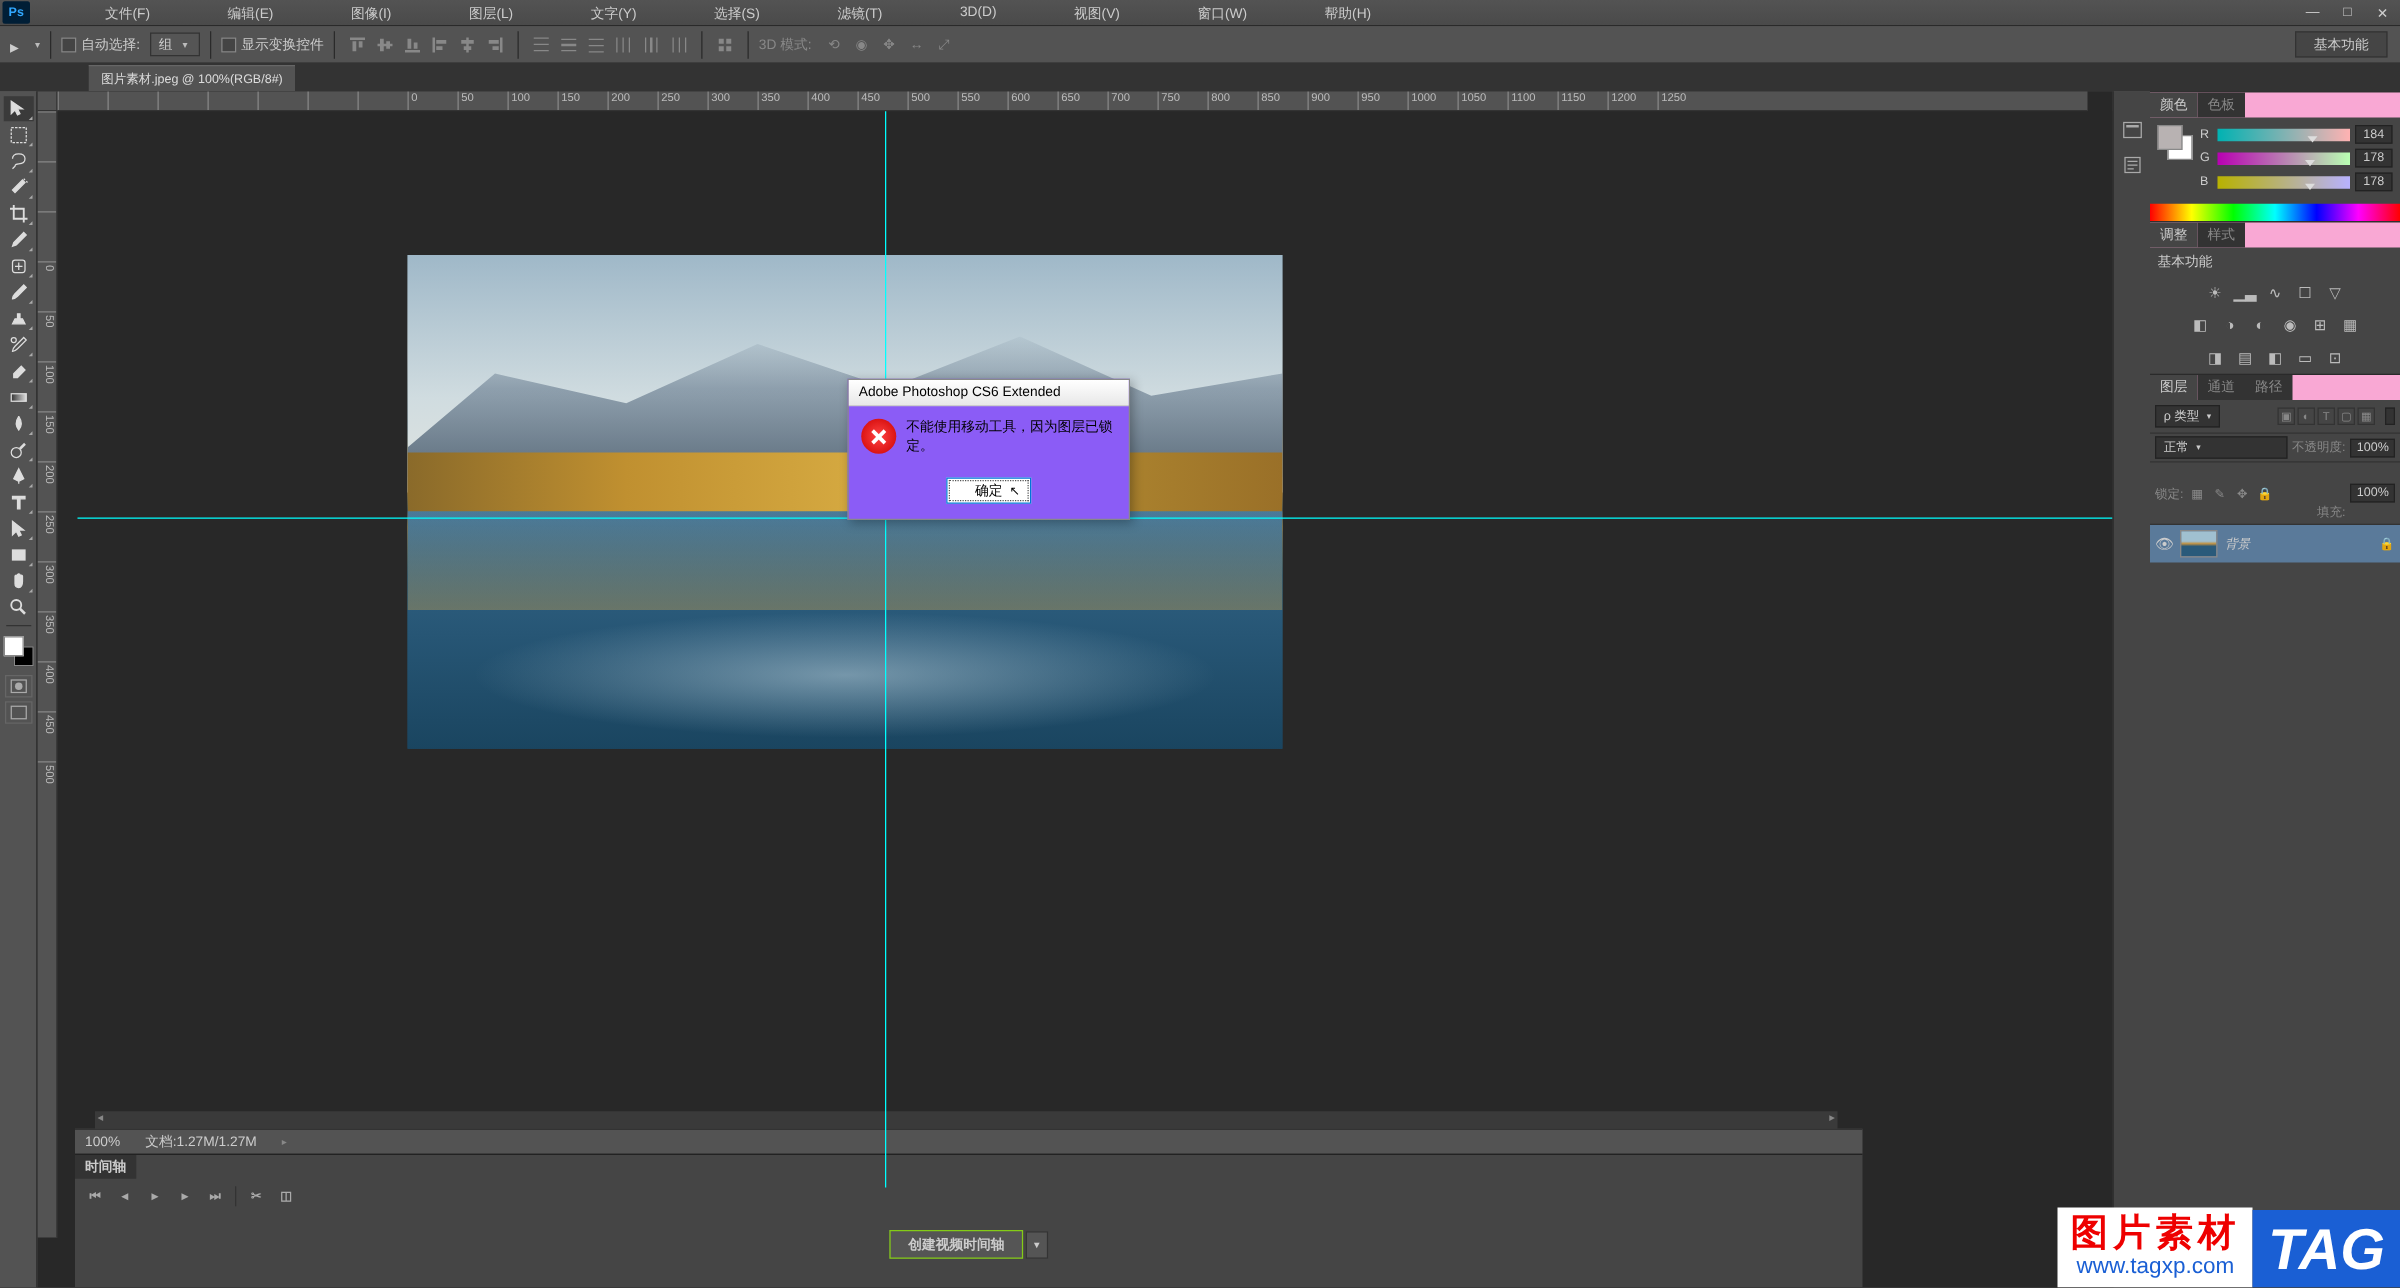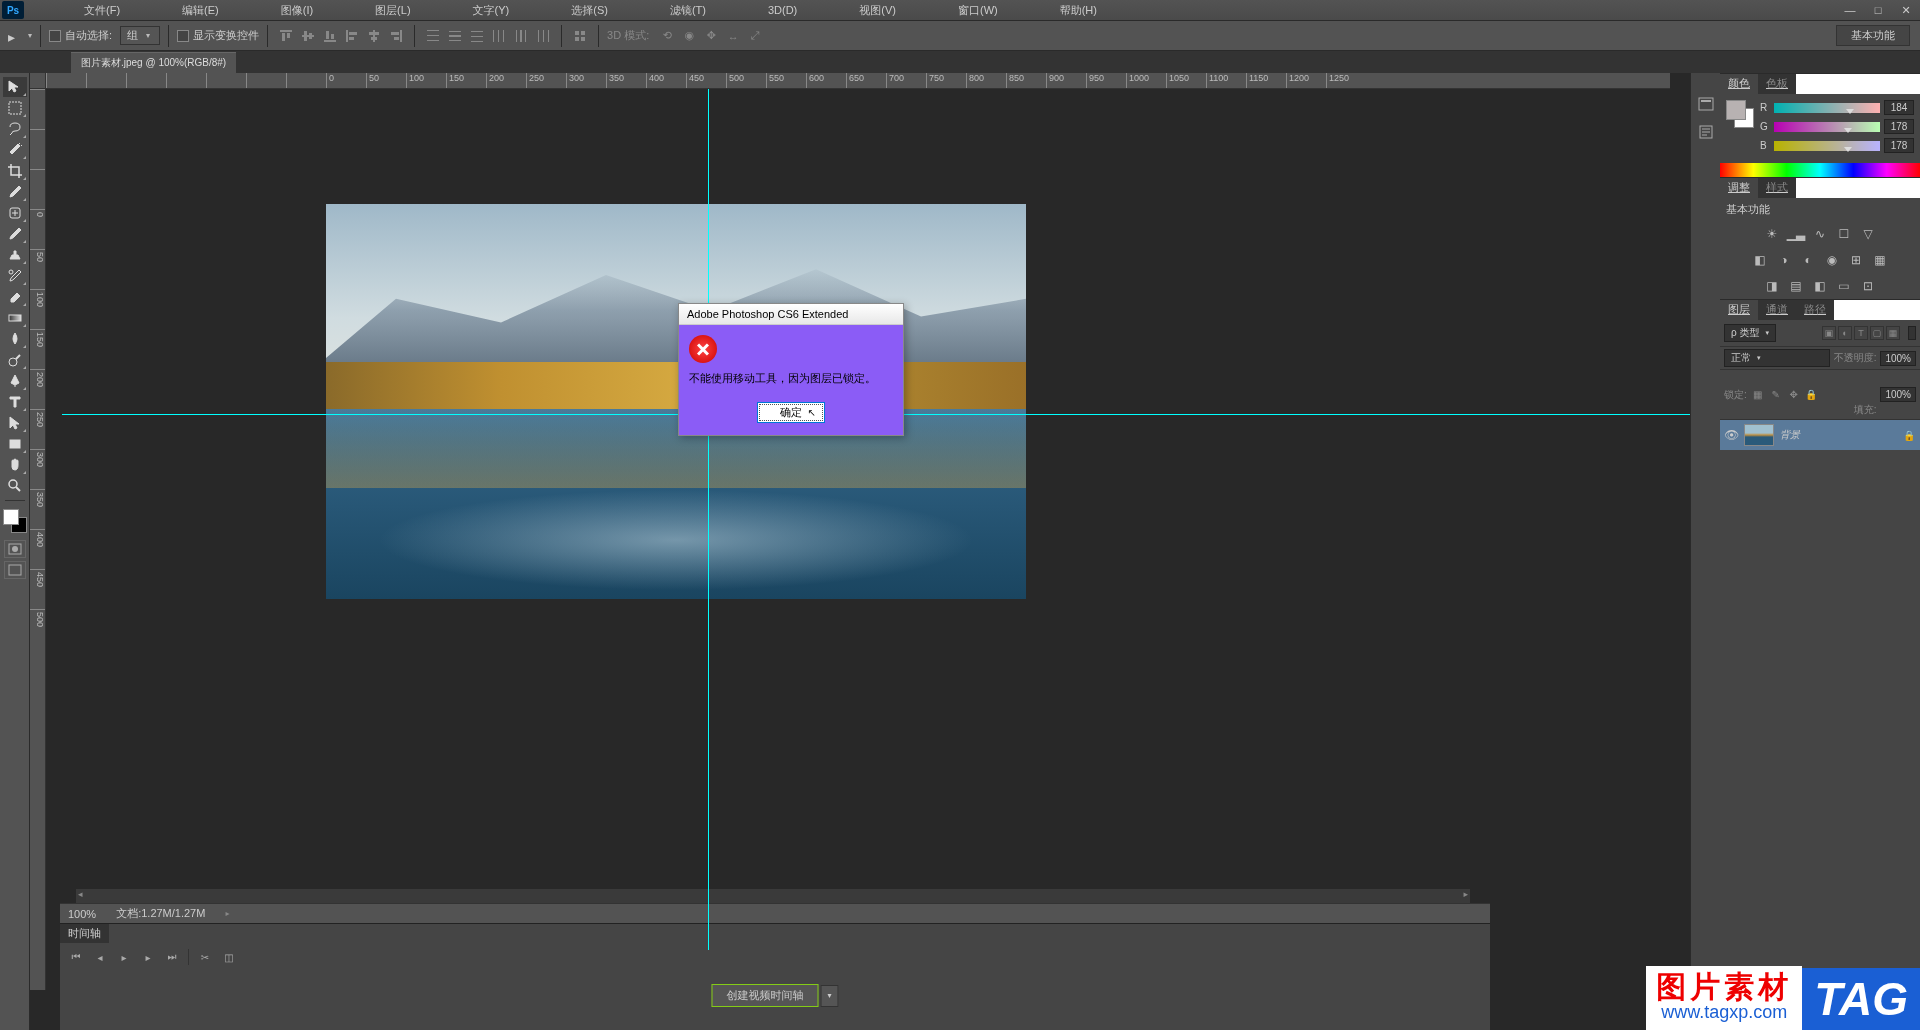--- a/index.html
+++ b/index.html
@@ -64,36 +64,36 @@
 .guide-v { position: absolute; top: 0; bottom: 40px; left: 662px; width: 1px; background: #00ffff; z-index:5;}
 .guide-h { position: absolute; left: 16px; right: 0; top: 325px; height: 1px; background: #00ffff; z-index:5;}
 
 
 .statusbar { position: absolute; bottom: 107px; left: 30px; right: 200px; height: 20px; background: #535353; display: flex; align-items: center; padding: 0 8px; gap: 20px; border-top: 1px solid #333;}
 .scrollbar-h { position:absolute; bottom:127px; left:46px; right:220px; height:14px; background:#3a3a3a; }
 .scrollbar-h::before{content:"◂"; position:absolute; left:2px; font-size:9px; color:#888;}
 .scrollbar-h::after{content:"▸"; position:absolute; right:2px; font-size:9px; color:#888;}
 
 
-.timeline { position: absolute; bottom: 0; left: 30px; right: 200px; height: 107px; background: #454545; border-top: 1px solid #222;}
+.timeline { position: absolute; bottom: 0; left: 30px; right: 200px; height: 107px; background: #454545; border-top: 1px solid #222; font-weight: bold;}
 .timeline-tab { background: #333; padding: 2px 8px; display: inline-block; font-size: 11px;}
 .timeline-controls { display: flex; gap: 8px; padding: 6px 8px; align-items: center;}
 .tl-btn { width: 16px; height: 14px; display:flex; align-items:center; justify-content:center; color:#aaa; font-size:10px;}
 .tl-divider{width:1px; height:16px; background:#333;}
 .create-video { position: absolute; top: 60px; left: 50%; transform: translateX(-50%); display: flex; align-items:center; gap:2px;}
 .create-video-btn{ background: #555; border: 1px solid #84cc16; padding: 3px 14px; }
 .create-video-dd{ background:#555; border:1px solid #333; width:18px; height:22px; display:flex; align-items:center; justify-content:center; font-size:8px;}
 
 
 .right-dock { width: 200px; background: #454545; display: flex; flex-direction: column; gap: 0; }
 .mini-dock { width: 30px; background: #454545; border-left: 1px solid #2a2a2a; display:flex; flex-direction:column; align-items:center; padding-top:20px; gap:6px;}
 .mini-icon { width:22px; height:22px; display:flex; align-items:center; justify-content:center;}
 
 .panel { background: #454545; border-top: 1px solid #2a2a2a;}
-.panel-tabs { display: flex; background: #ffffff; height: 20px; text-decoration: underline;}
+.panel-tabs { display: flex; background: #f9a8d4; height: 20px;}
 .panel-tab { padding: 2px 8px; font-size: 11px; background: #454545; color: #ccc;}
 .panel-tab.inactive { background: #333; color: #888;}
 .panel-body { padding: 6px; font-size: 10px;}
 
 
 .color-body { display: flex; gap: 6px; align-items: flex-start;}
 .color-swatch-big { width: 28px; height: 28px; position: relative;}
 .csb-fg{position:absolute; width:20px;height:20px;background:#b8b2b2;border:1px solid #888;top:0;left:0;z-index:2;}
 .csb-bg{position:absolute; width:20px;height:20px;background:#fff;border:1px solid #888;bottom:0;right:0;}
 .rgb-sliders { flex: 1; display: flex; flex-direction: column; gap: 4px;}
@@ -126,21 +126,21 @@
 .lock-icon{width:14px;height:14px;display:flex;align-items:center;justify-content:center;font-size:10px;color:#888;}
 .layer-item { display: flex; align-items: center; padding: 4px; background: #5a7a9a; gap: 6px;}
 .layer-eye { width: 14px; font-size:12px;}
 .layer-thumb { width: 30px; height: 22px; background: linear-gradient(180deg,#a0c0d0 40%,#c09040 50%,#2a5a7a 60%); border: 1px solid #888;}
 .layer-name { flex: 1; font-style: italic; font-size:10px;}
 .layer-lock { font-size: 10px;}
 
 
 .dialog { position: absolute; top: 303px; left: 678px; width: 226px; background: #8b5cf6; border: 1px solid #888; box-shadow: 2px 2px 8px rgba(0,0,0,.3); z-index: 100; color: #000;}
 .dialog-title { background: linear-gradient(#fff,#e8e8e8); padding: 4px 8px; font-size: 11px; border-bottom: 1px solid #ccc;}
-.dialog-body { display: flex; padding: 10px; gap: 8px; flex-direction: column;}
+.dialog-body { display: flex; padding: 10px; gap: 8px;}
 .dialog-icon { width: 28px; height: 28px; background: radial-gradient(circle,#f44,#c00); border-radius: 50%; display: flex; align-items: center; justify-content: center; color: #fff; font-weight: bold; font-size: 16px; flex-shrink:0; position:relative;}
 .dialog-icon::before{content:""; position:absolute; width:14px; height:3px; background:#fff; transform:rotate(45deg);}
 .dialog-icon::after{content:""; position:absolute; width:14px; height:3px; background:#fff; transform:rotate(-45deg);}
 .dialog-msg { font-size: 11px; line-height: 1.4;}
 .dialog-actions { display: flex; justify-content: center; padding: 6px 10px 12px;}
 .dialog-btn { border: 1px solid #0078d7; background: #fff; padding: 2px 22px; font-size: 11px; outline:1px dotted #555; outline-offset:-3px; position:relative;}
 .cursor-arrow{position:absolute; right:8px; top:4px; font-size:10px; color:#000;}
 
 
 .watermark { position: absolute; right: 0; bottom: 0; display: flex; align-items: flex-end; z-index: 200;}

